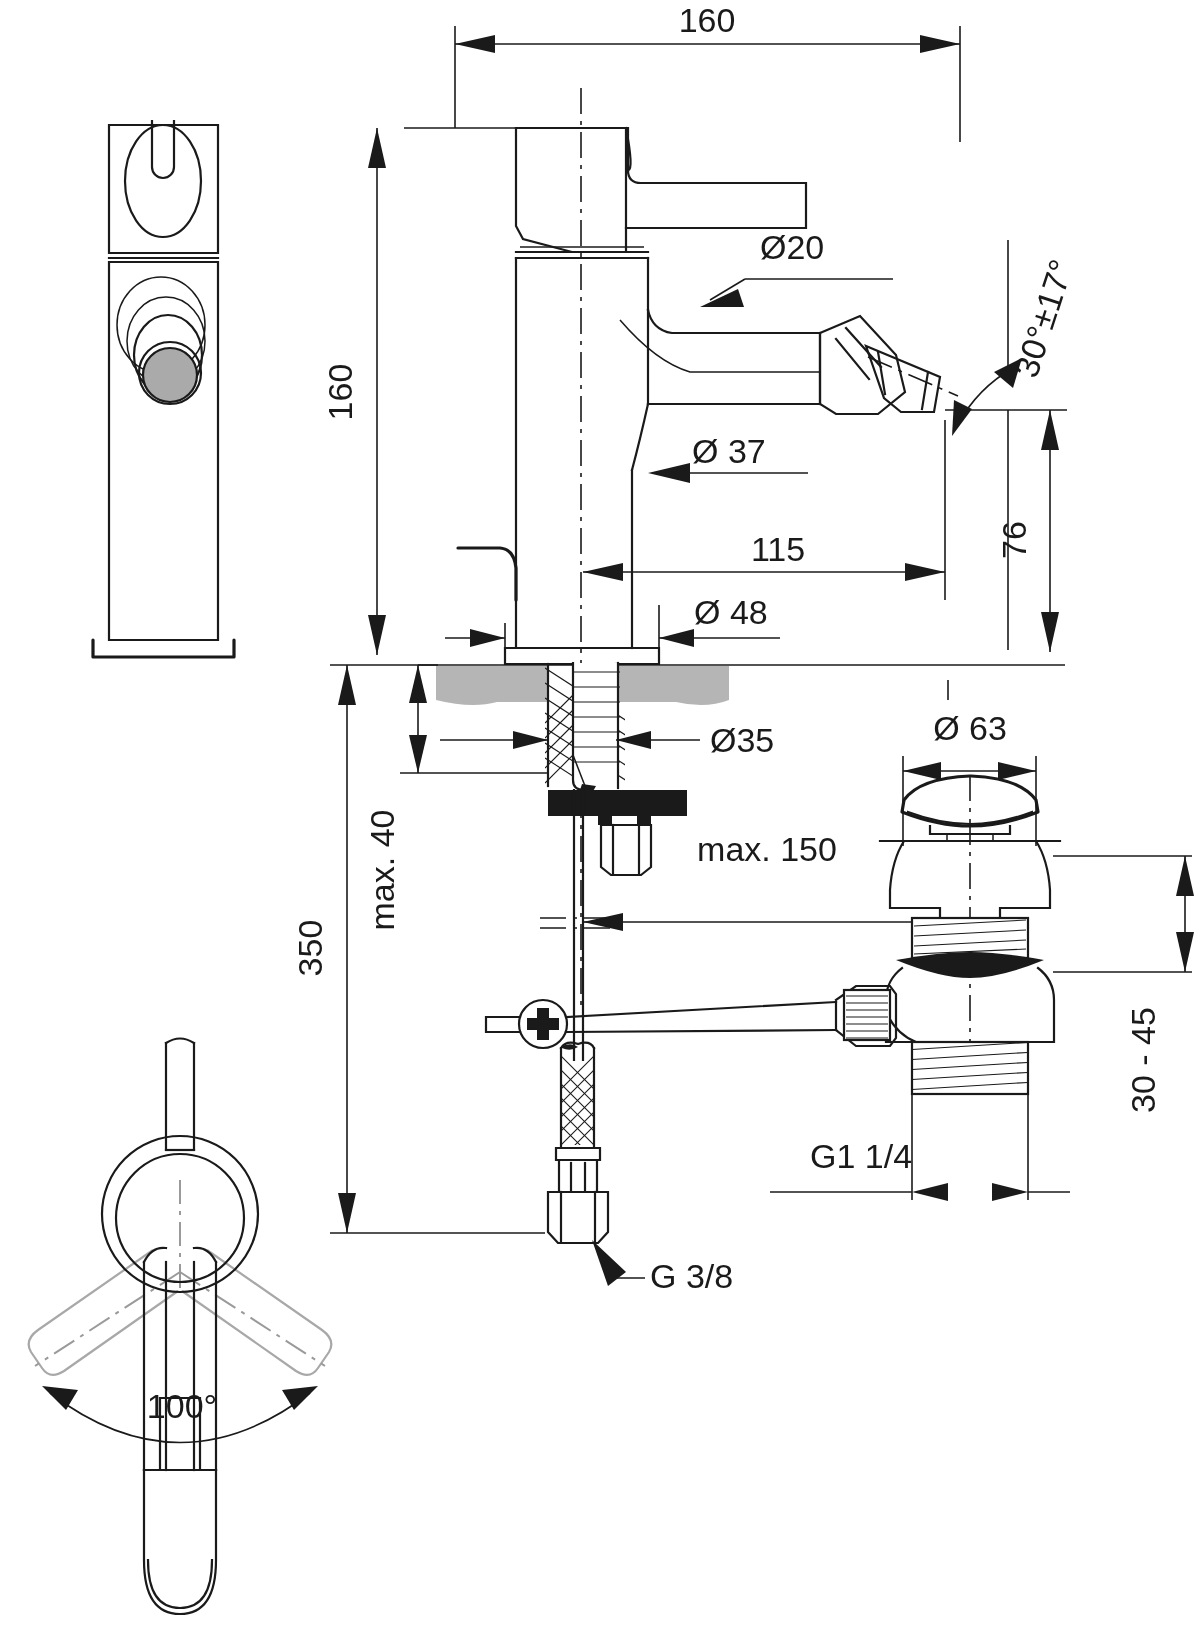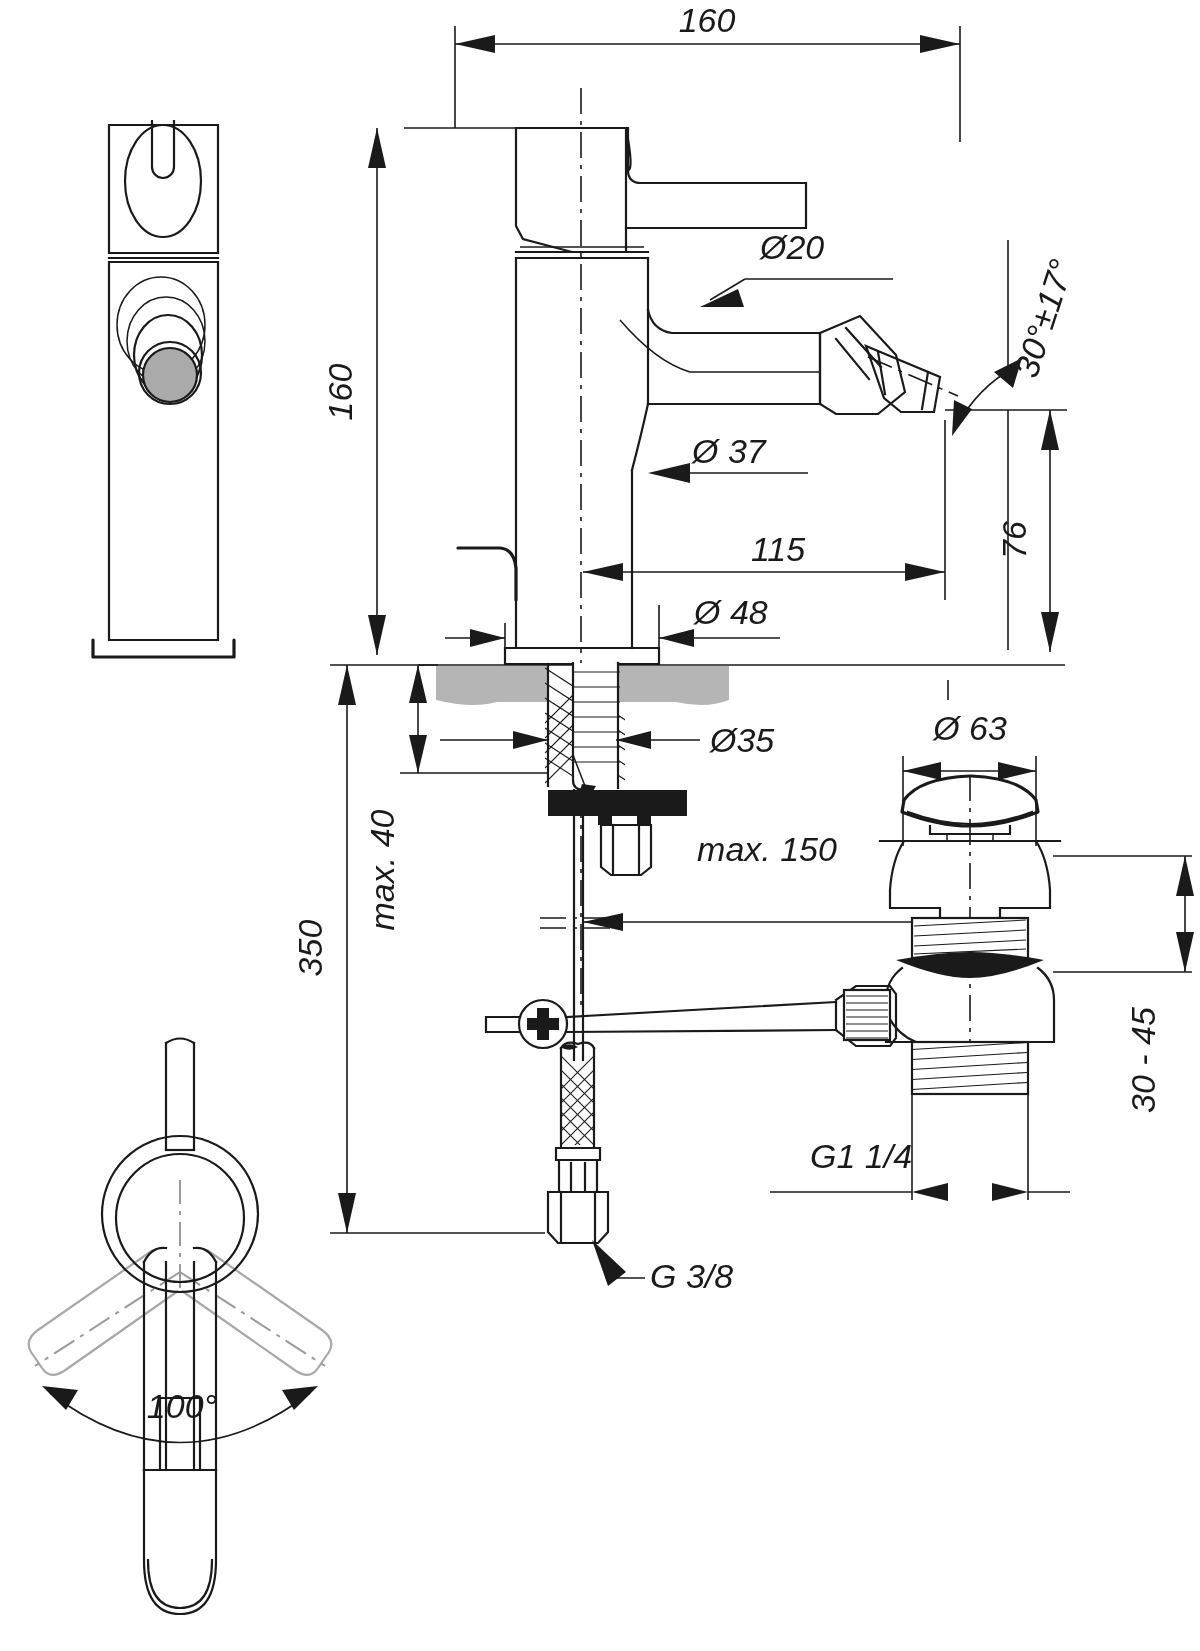--- a/index.html
+++ b/index.html
@@ -9,21 +9,20 @@
   }
   body {
     font-family: "Liberation Sans", sans-serif;
   }
   #sheet {
     position: relative;
     width: 1200px;
     height: 1651px;
     background: #ffffff;
     overflow: hidden;
-    font-style: italic;
   }
   #sheet svg {
     display: block;
     width: 1200px;
     height: 1651px;
   }
   .ln    { stroke: #1a1a1a; stroke-width: 2.2; fill: none; stroke-linecap: square; stroke-linejoin: miter; }
   .ln-th { stroke: #1a1a1a; stroke-width: 3.2; fill: none; stroke-linecap: round; stroke-linejoin: round; }
   .ln-fn { stroke: #1a1a1a; stroke-width: 1.5; fill: none; stroke-linecap: butt; }
   .dim   { stroke: #1a1a1a; stroke-width: 1.6; fill: none; stroke-linecap: butt; }

